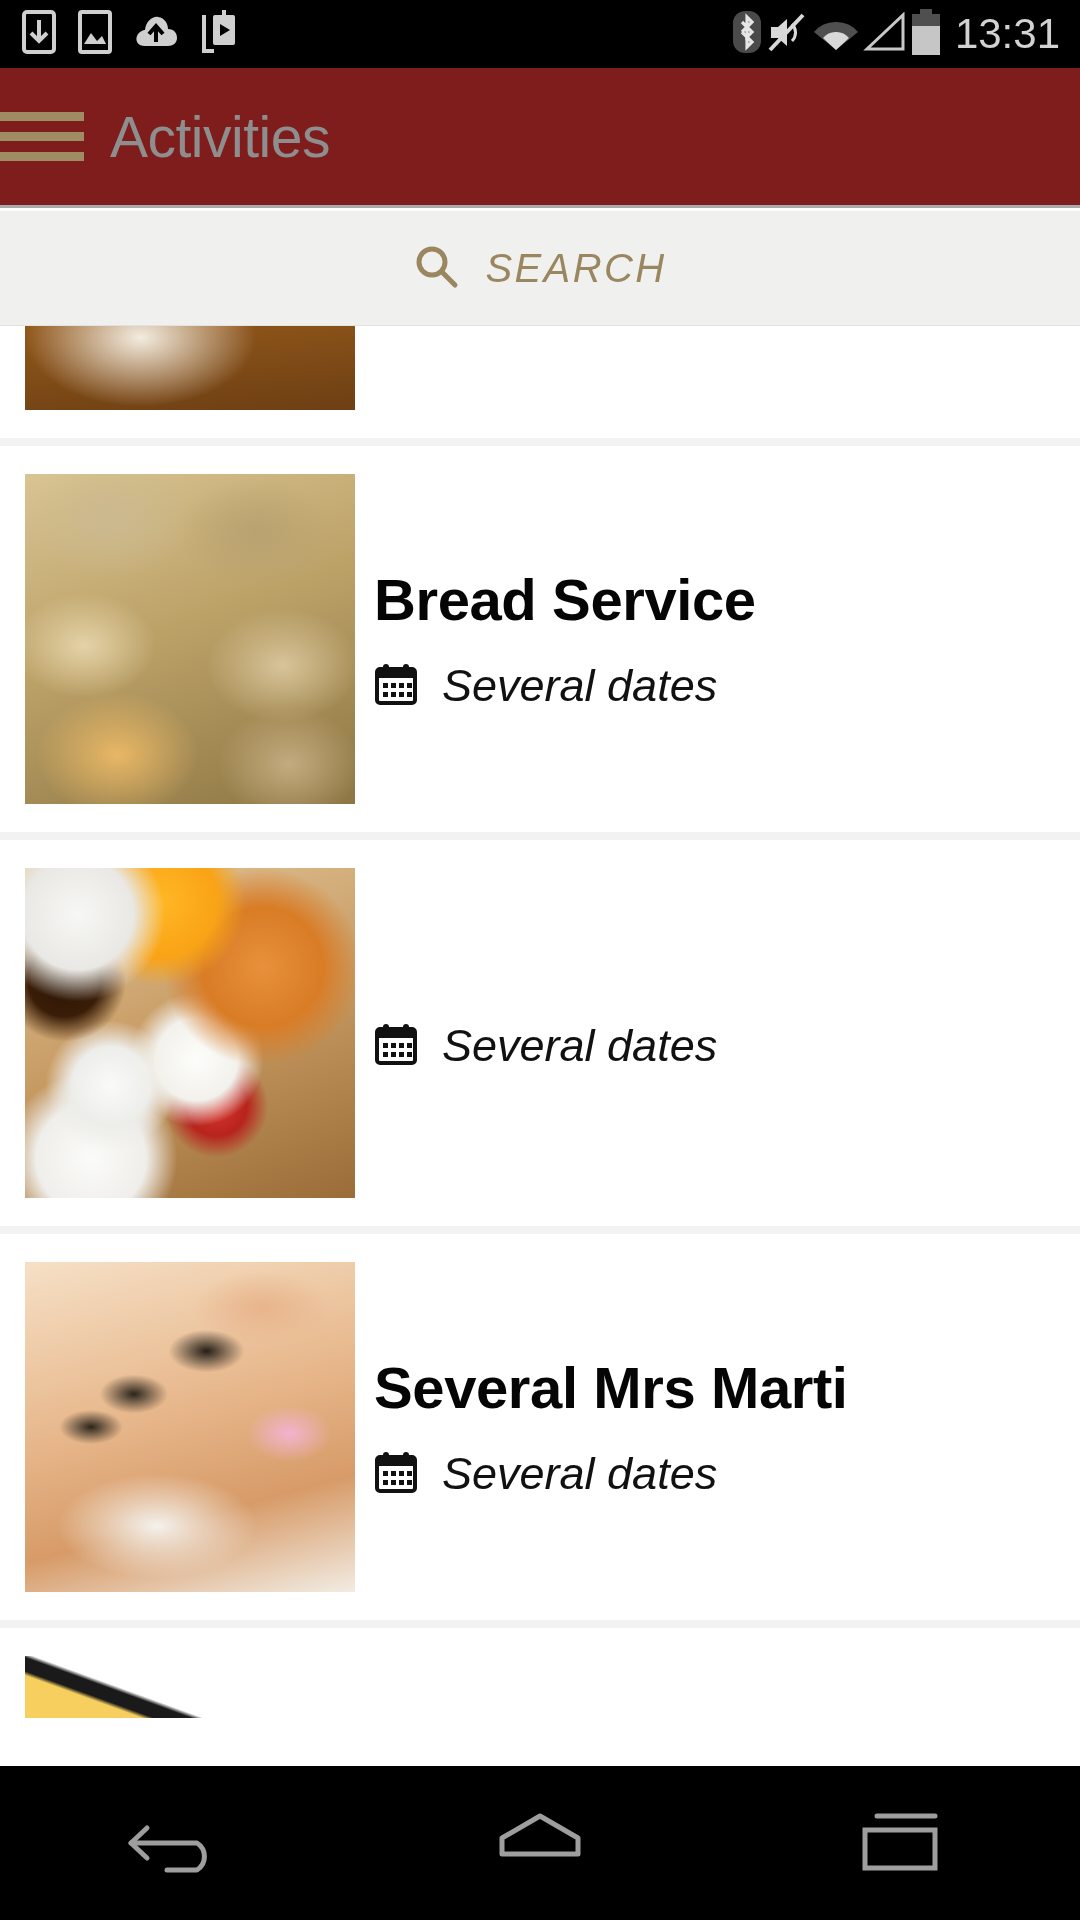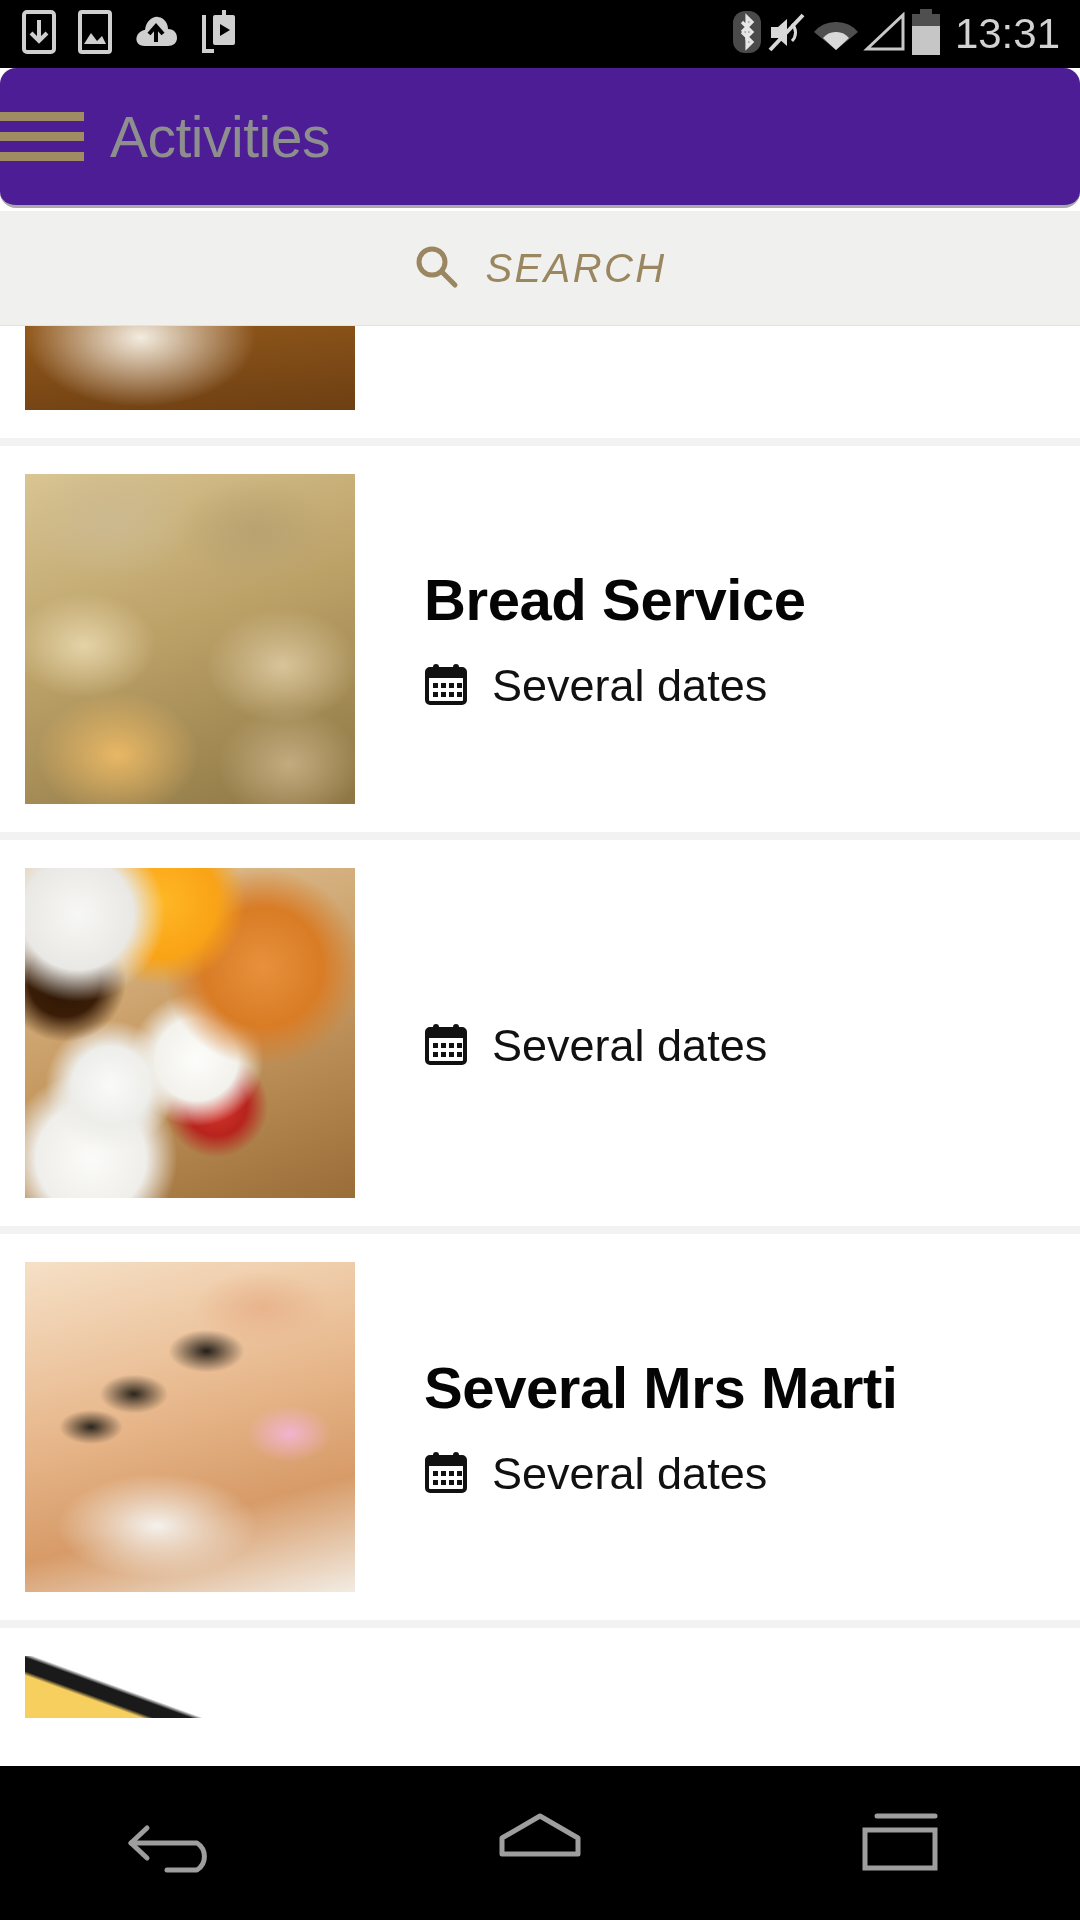--- a/index.html
+++ b/index.html
@@ -18,24 +18,23 @@
   .sb-right{ display:flex; align-items:center; gap:2px; padding-right:20px; }
   .sb-icon{ display:block; }
   .sb-time{
     color:#d2d2d2; font-size:42px; letter-spacing:0px;
     font-family:"Liberation Sans", sans-serif; margin-left:10px;
   }
 
   
   .appbar{
     position:absolute; top:68px; left:0; width:1080px; height:140px;
-    background:#4c1d95;
+    background:#7f1d1d;
     display:flex; align-items:center;
     border-bottom:3px solid #a9a9a9;
-    border-radius:16px;
   }
   .hamburger{ width:84px; margin-left:0px; padding-left:0px; }
   .hamburger span{
     display:block; height:9px; background:#a08c62; margin:11px 0 11px 0;
     width:84px;
   }
   .appbar-title{
     font-size:57px; color:#8e8e8e; margin-left:26px;
     font-weight:400; letter-spacing:-0.5px;
   }
@@ -61,30 +60,30 @@
     position:relative; width:1080px; background:#fff;
     display:flex; align-items:flex-start;
     border-bottom:8px solid #f2f2f2;
   }
   .thumb{
     width:330px; height:330px; flex:0 0 330px;
     margin:28px 0 28px 25px;
     background:#ddd; overflow:hidden; position:relative;
   }
   .row-body{
-    flex:1; padding:0 30px 0 69px;
+    flex:1; padding:0 30px 0 19px;
     display:flex; flex-direction:column; justify-content:center;
     min-height:386px;
   }
   .row-title{
     font-size:58px; font-weight:bold; color:#050505;
     line-height:1.16; letter-spacing:-0.4px;
   }
   .row-meta{
-    display:flex; align-items:center; gap:24px; margin-top:26px;
+    display:flex; align-items:center; gap:24px; margin-top:26px;font-style:italic;
   }
   .row-meta-text{ font-size:45px; color:#111; }
 
   
   .row-partial-top{
     width:1080px; height:120px; background:#fff; overflow:hidden;
     border-bottom:8px solid #f2f2f2; position:relative;
   }
   .row-partial-top .thumb{
     position:absolute; left:25px; bottom:28px; top:auto;

